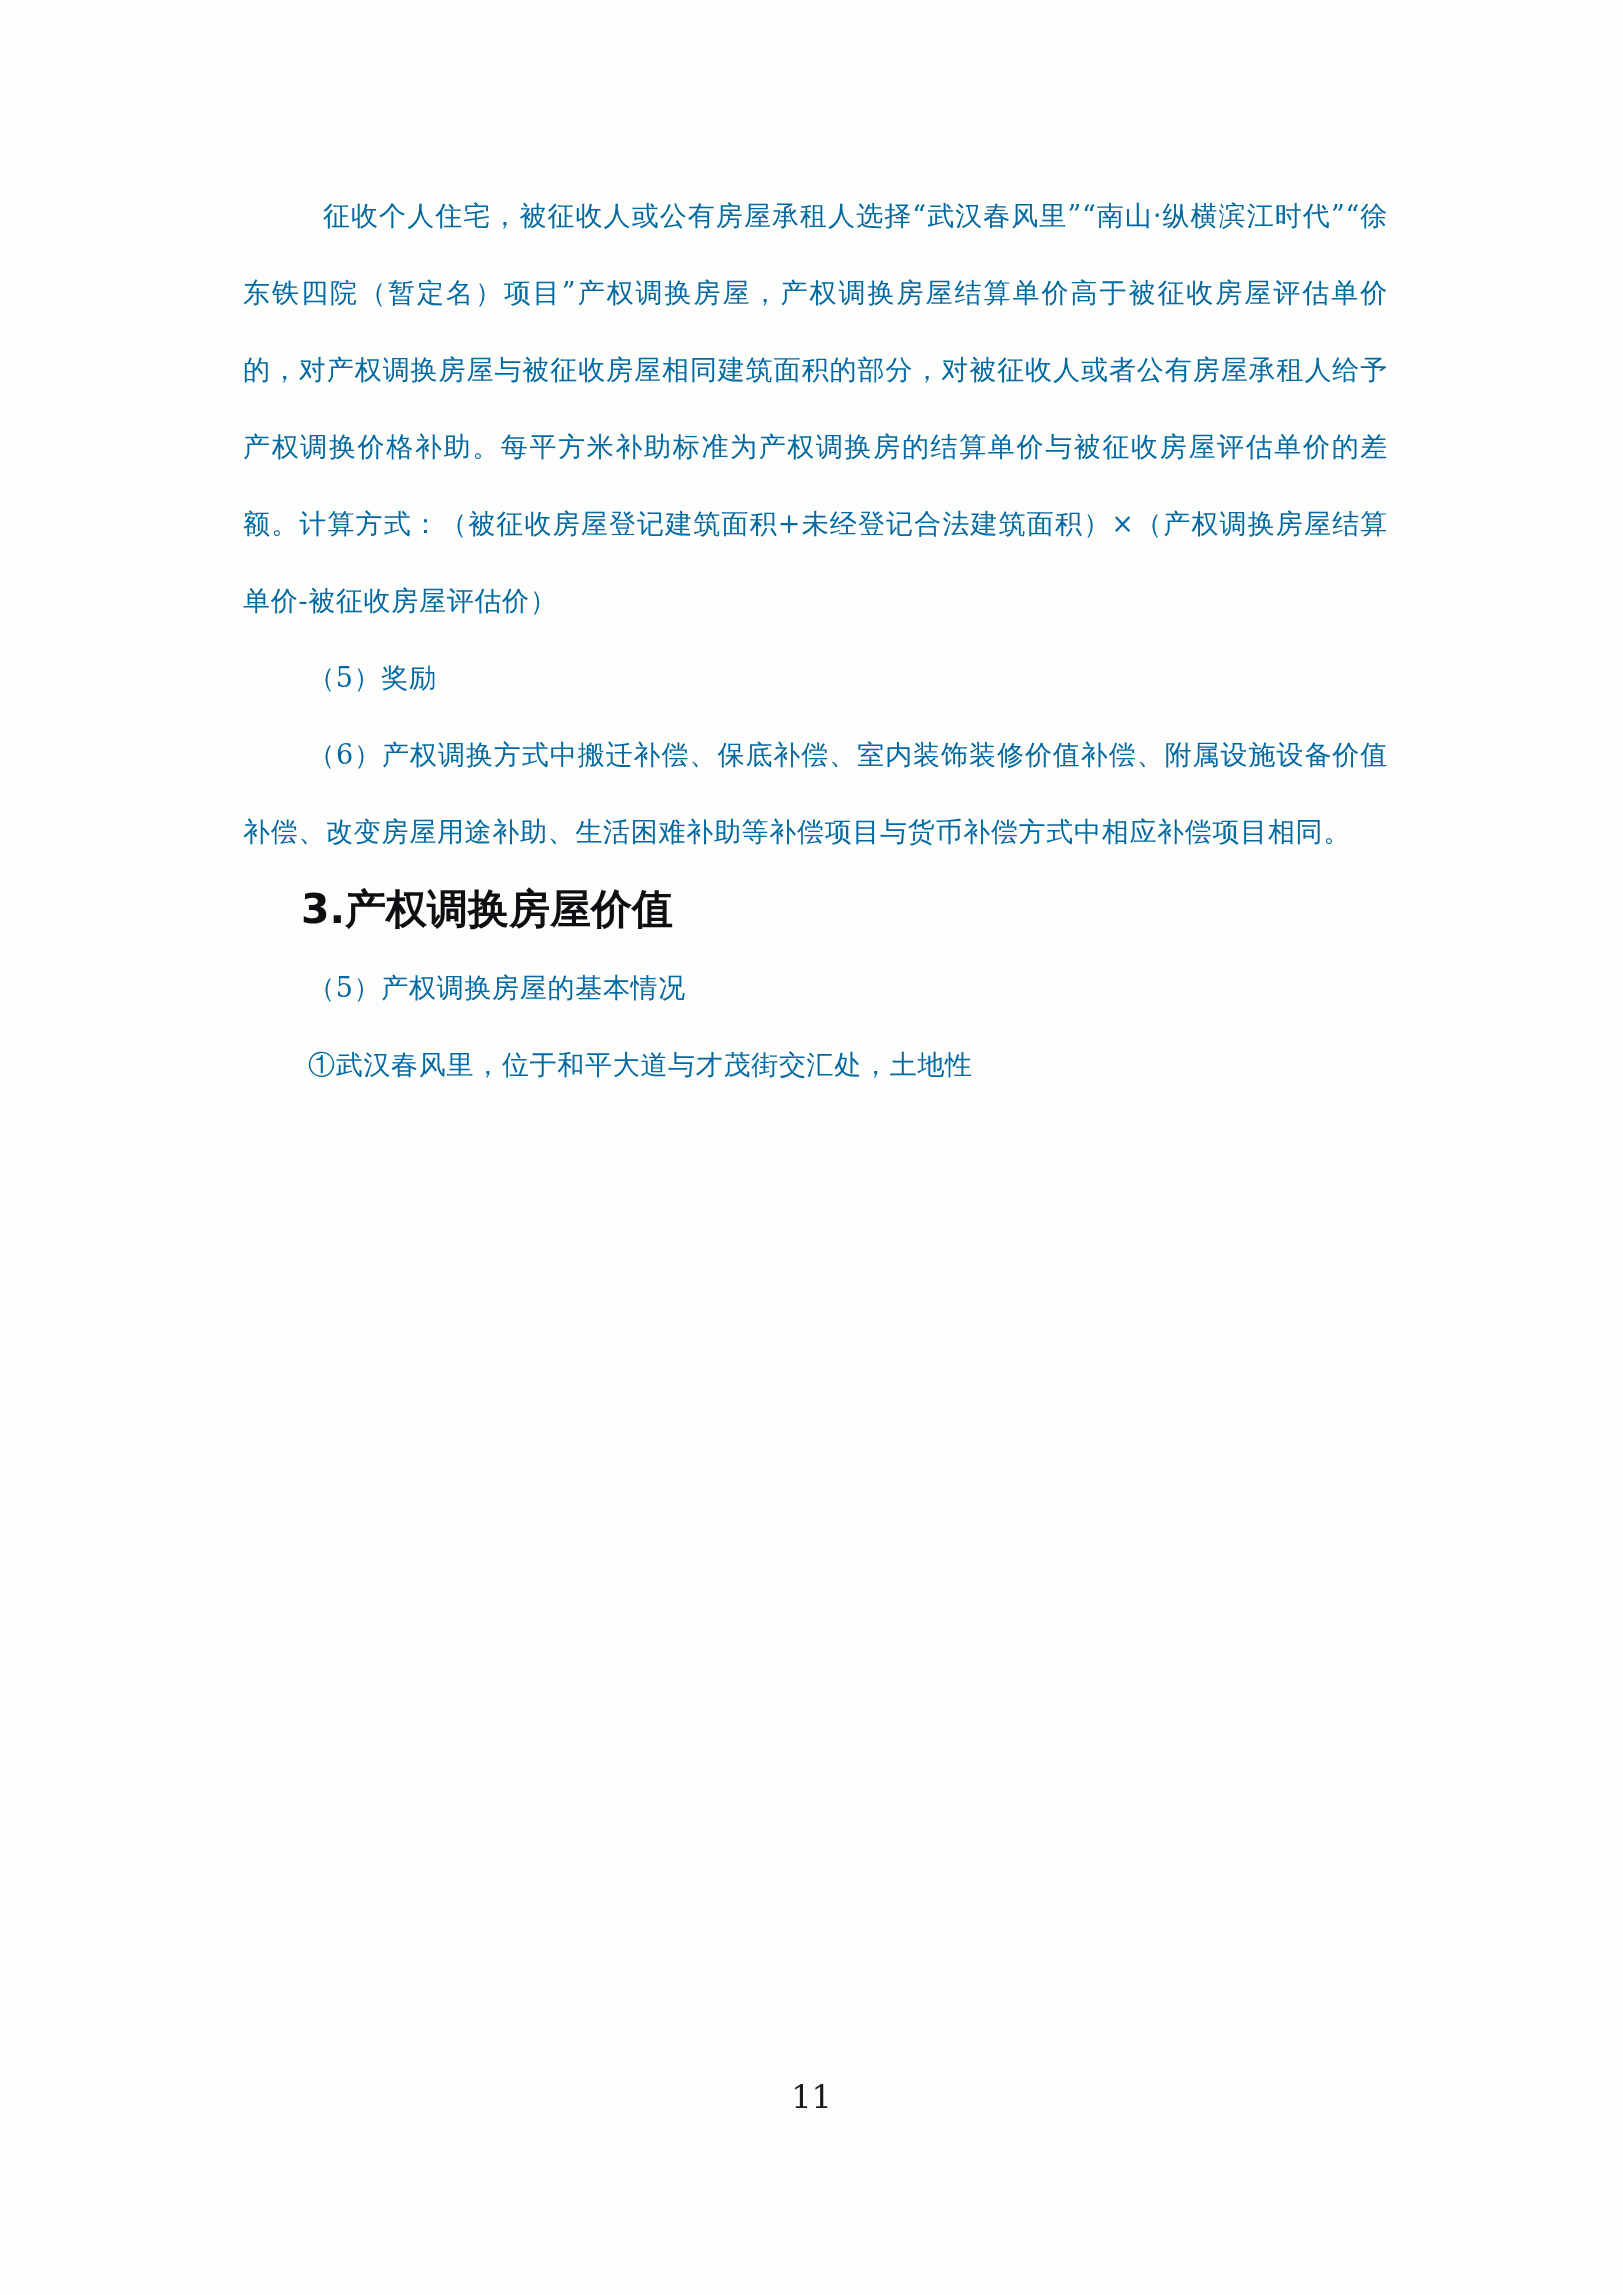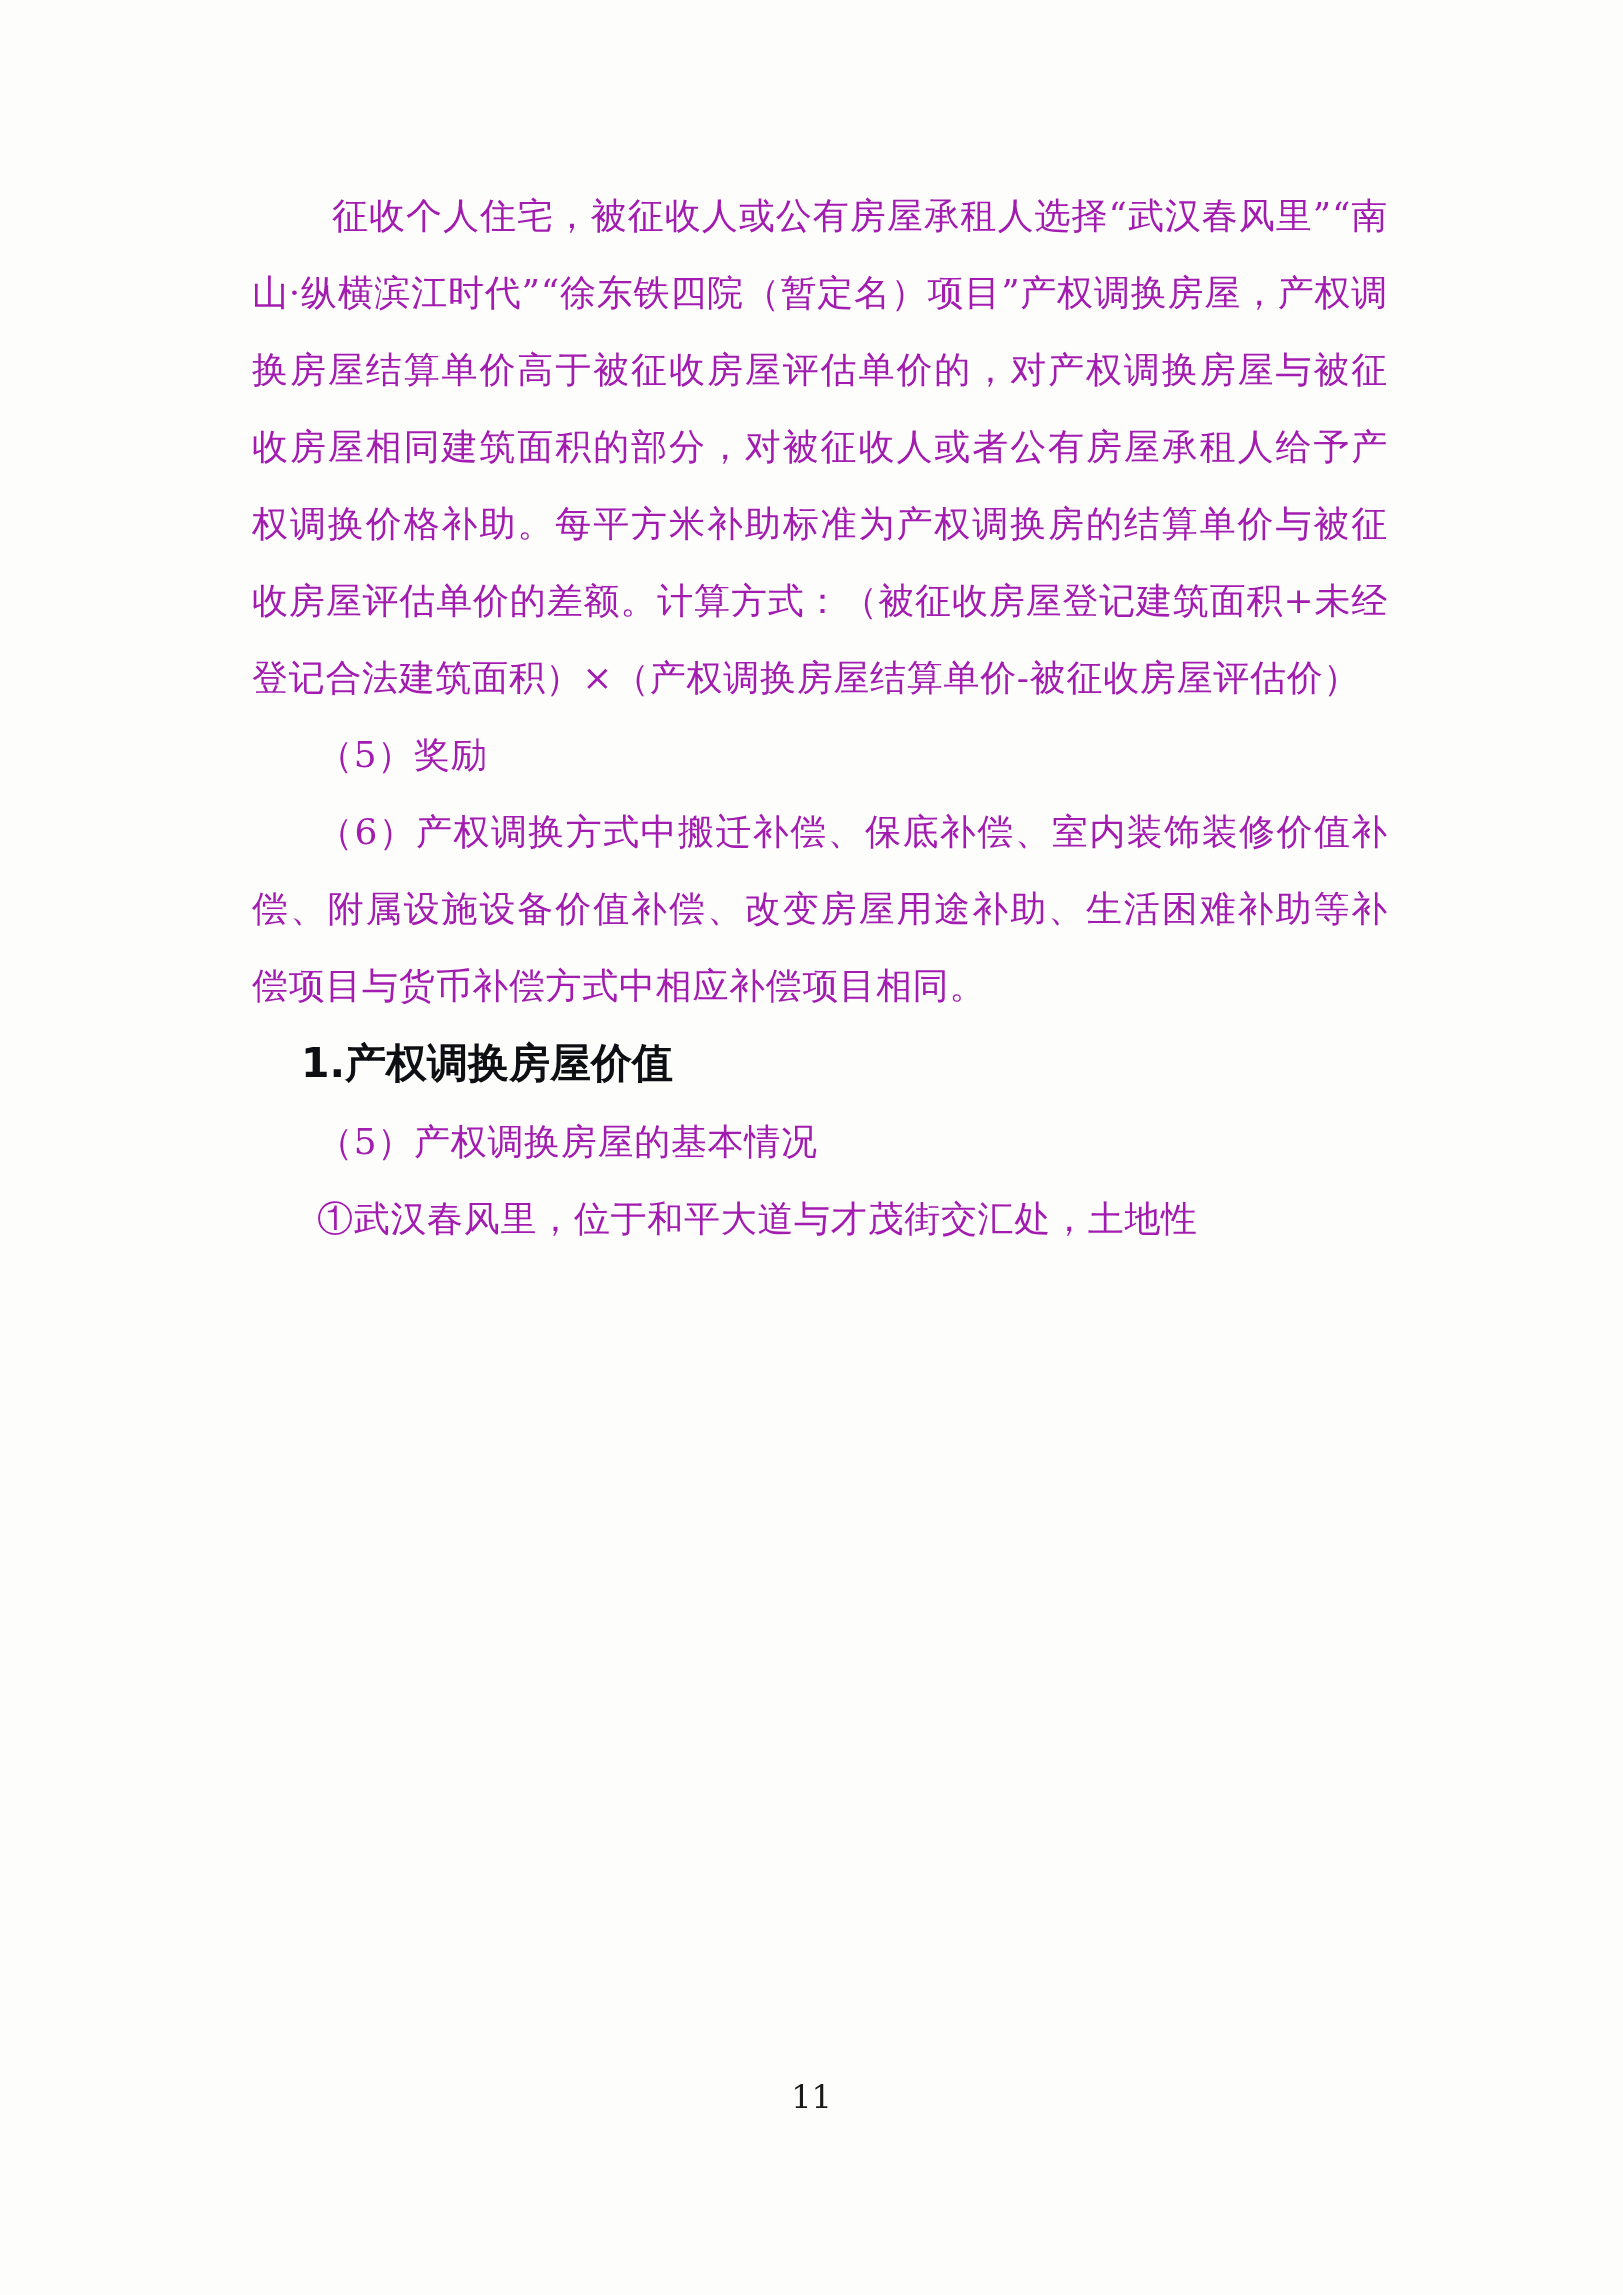--- a/index.html
+++ b/index.html
@@ -23,27 +23,27 @@
     background: #fdfdfc;
     overflow: hidden;
   }
   .content {
     position: absolute;
     left: 236px;
     top: 177px;
     width: 1152px;
   }
   .para {
-    font-size: 36px;
+    font-size: 27px;
     line-height: 77px;
     letter-spacing: 0.7px;
     text-align: justify;
     text-justify: inter-character;
-    margin: 0 0 0 16px;
-    color: #a21caf;
+    margin: 0 0 0 7px;
+    color: #0369a1;
     font-weight: 500;
   }
   .indent {
     text-indent: 80px;
   }
   .indent-small {
     text-indent: 65px;
   }
   .heading {
     font-size: 41px;
@@ -72,21 +72,21 @@
   <div class="content">
 
     <p class="para indent">征收个人住宅，被征收人或公有房屋承租人选择“武汉春风里”“南山·纵横滨江时代”“徐东铁四院（暂定名）项目”产权调换房屋，产权调换房屋结算单价高于被征收房屋评估单价的，对产权调换房屋与被征收房屋相同建筑面积的部分，对被征收人或者公有房屋承租人给予产权调换价格补助。每平方米补助标准为产权调换房的结算单价与被征收房屋评估单价的差额。计算方式：（被征收房屋登记建筑面积+未经登记合法建筑面积）×（产权调换房屋结算单价-被征收房屋评估价）</p>
 
     <p class="para indent-small">（5）奖励</p>
 
 
 
     <p class="para indent-small">（6）产权调换方式中搬迁补偿、保底补偿、室内装饰装修价值补偿、附属设施设备价值补偿、改变房屋用途补助、生活困难补助等补偿项目与货币补偿方式中相应补偿项目相同。</p>
 
-    <p class="heading">1.产权调换房屋价值</p>
+    <p class="heading">3.产权调换房屋价值</p>
 
     <p class="para indent-small">（5）产权调换房屋的基本情况</p>
 
     <p class="para indent-small">①武汉春风里，位于和平大道与才茂街交汇处，土地性</p>
 
   </div>
 
   <div class="pagenum">11</div>
 </div>
 

